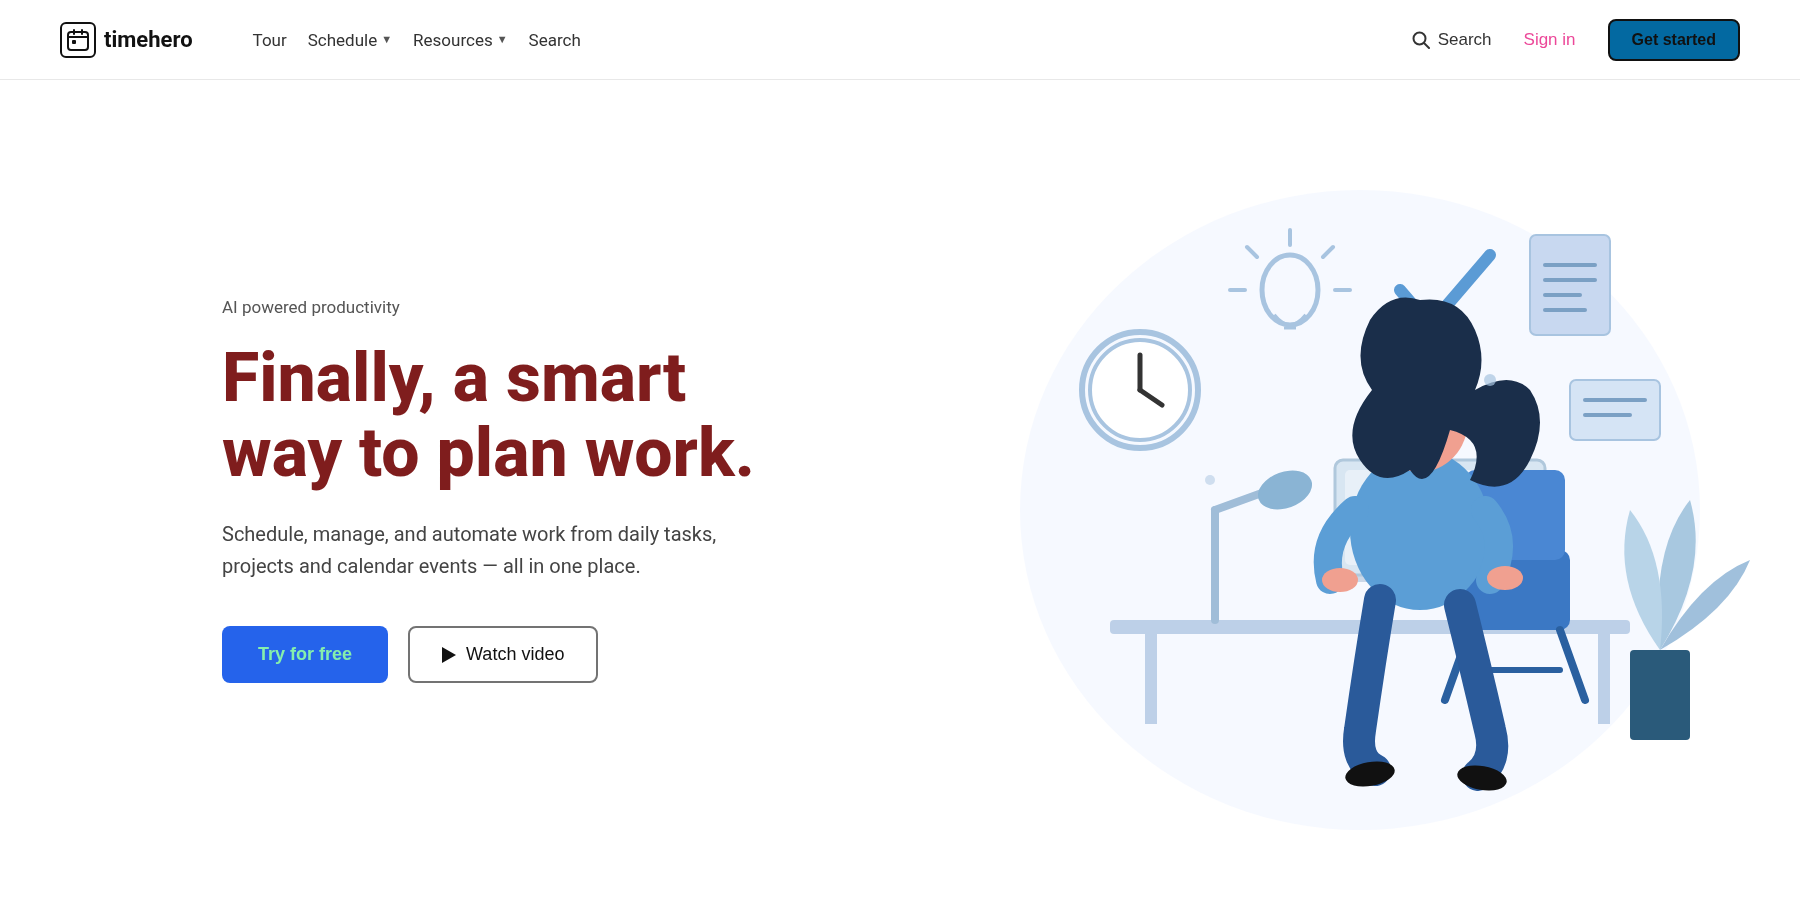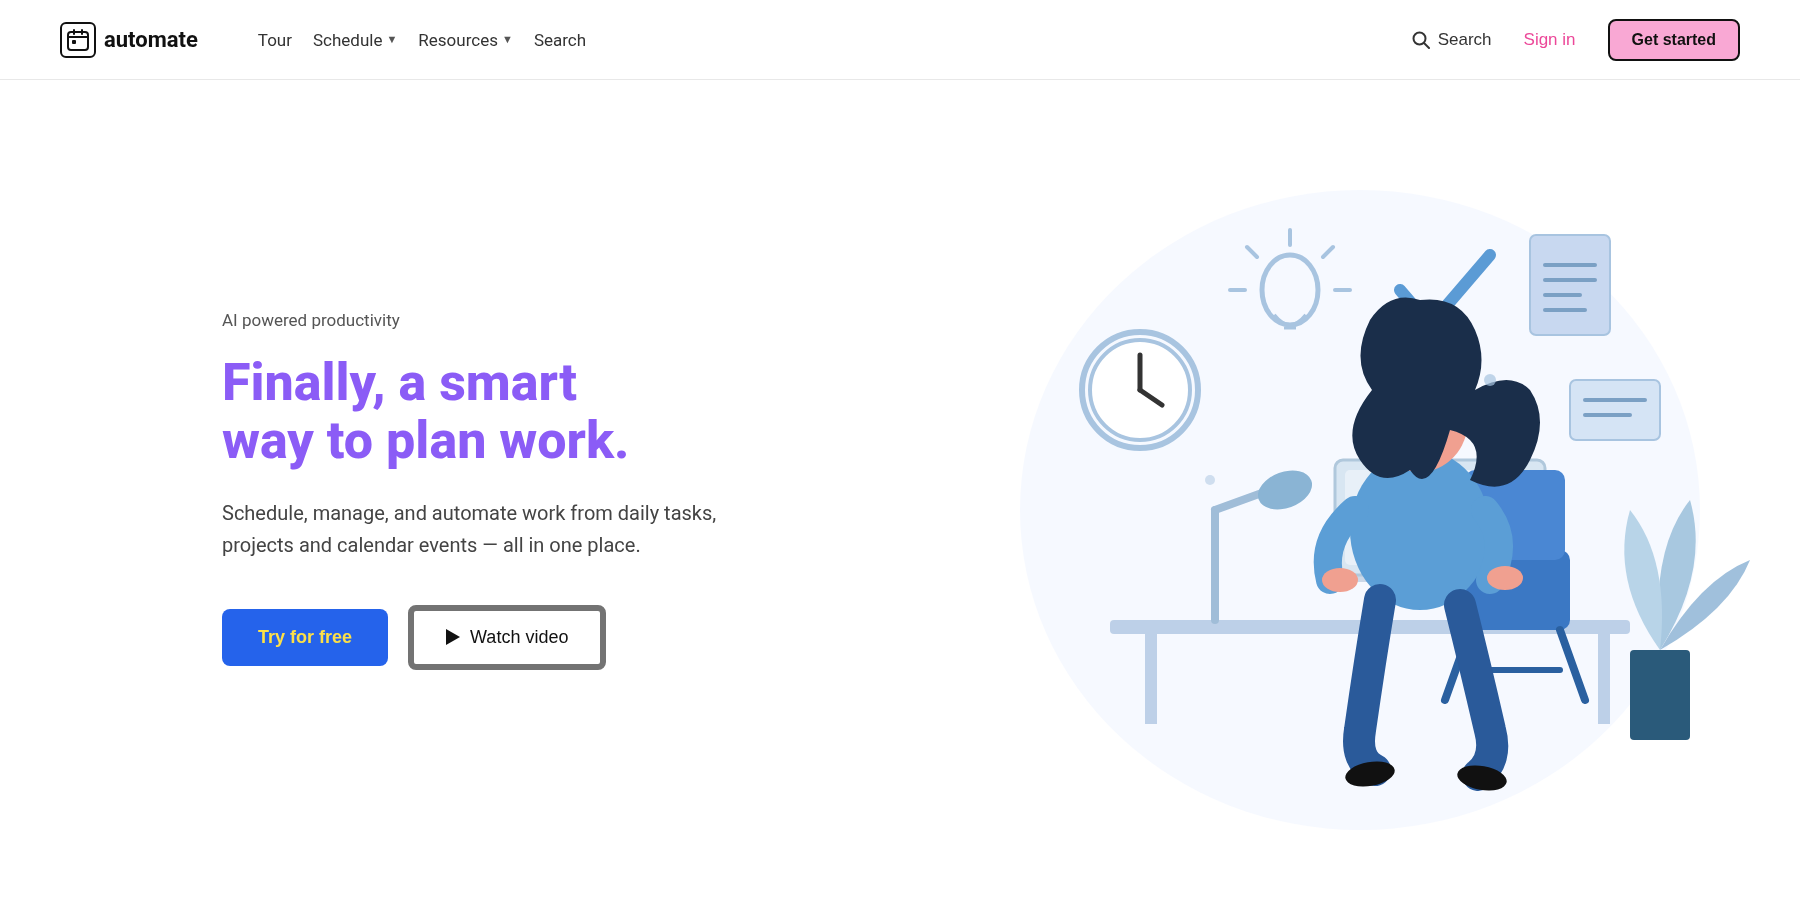--- a/index.html
+++ b/index.html
@@ -69,21 +69,21 @@
       border: none;
     }
     .sign-in-btn {
       font-size: 17px;
       color: #ec4899;
       cursor: pointer;
       background: none;
       border: none;
     }
     .get-started-btn {
-      background: #f9a8d4;
+      background: #0369a1;
       border: 2px solid #111;
       border-radius: 8px;
       padding: 10px 22px;
       font-size: 16px;
       font-weight: 600;
       color: #111;
       cursor: pointer;
     }
 
     
@@ -99,52 +99,52 @@
       max-width: 700px;
       z-index: 2;
       margin-left: 32px;
     }
     .hero-subtitle {
       font-size: 17px;
       color: #555;
       margin-bottom: 24px;
     }
     .hero-title {
-      font-size: 52px;
+      font-size: 68px;
       font-weight: 800;
-      color: #8b5cf6;
+      color: #7f1d1d;
       line-height: 1.1;
       margin-bottom: 28px;
     }
     .hero-description {
       font-size: 20px;
       color: #444;
       line-height: 1.6;
       margin-bottom: 44px;
       max-width: 520px;
     }
     .hero-buttons {
       display: flex;
       gap: 20px;
       align-items: center;
     }
     .try-free-btn {
       background: #2563eb;
-      color: #fde047;
+      color: #86efac;
       border: none;
       border-radius: 8px;
       padding: 18px 36px;
       font-size: 18px;
       font-weight: 600;
       cursor: pointer;
     }
     .watch-video-btn {
       background: #fff;
       color: #111;
-      border: 6px solid #737373;
+      border: 2px solid #737373;
       border-radius: 8px;
       padding: 16px 32px;
       font-size: 18px;
       font-weight: 500;
       cursor: pointer;
       display: flex;
       align-items: center;
       gap: 10px;
     }
     .play-icon {
@@ -181,21 +181,21 @@
   <a class="logo" href="#">
     <div class="logo-icon">
       <svg width="22" height="22" viewBox="0 0 22 22" fill="none" xmlns="http://www.w3.org/2000/svg">
         <rect x="1" y="3" width="20" height="18" rx="3" stroke="#111" stroke-width="2" fill="none"></rect>
         <line x1="1" y1="8" x2="21" y2="8" stroke="#111" stroke-width="2"></line>
         <line x1="7" y1="1" x2="7" y2="5" stroke="#111" stroke-width="2" stroke-linecap="round"></line>
         <line x1="15" y1="1" x2="15" y2="5" stroke="#111" stroke-width="2" stroke-linecap="round"></line>
         <rect x="5" y="11" width="4" height="4" rx="1" fill="#111"></rect>
       </svg>
     </div>
-    <span class="logo-text">automate</span>
+    <span class="logo-text">timehero</span>
   </a>
 
   <nav class="nav">
     <a class="nav-item" href="#">
       <span>Tour</span>
     </a>
     <a class="nav-item" href="#">
       <span>Schedule</span>
       <span class="nav-dropdown-icon">▼</span>
     </a>

